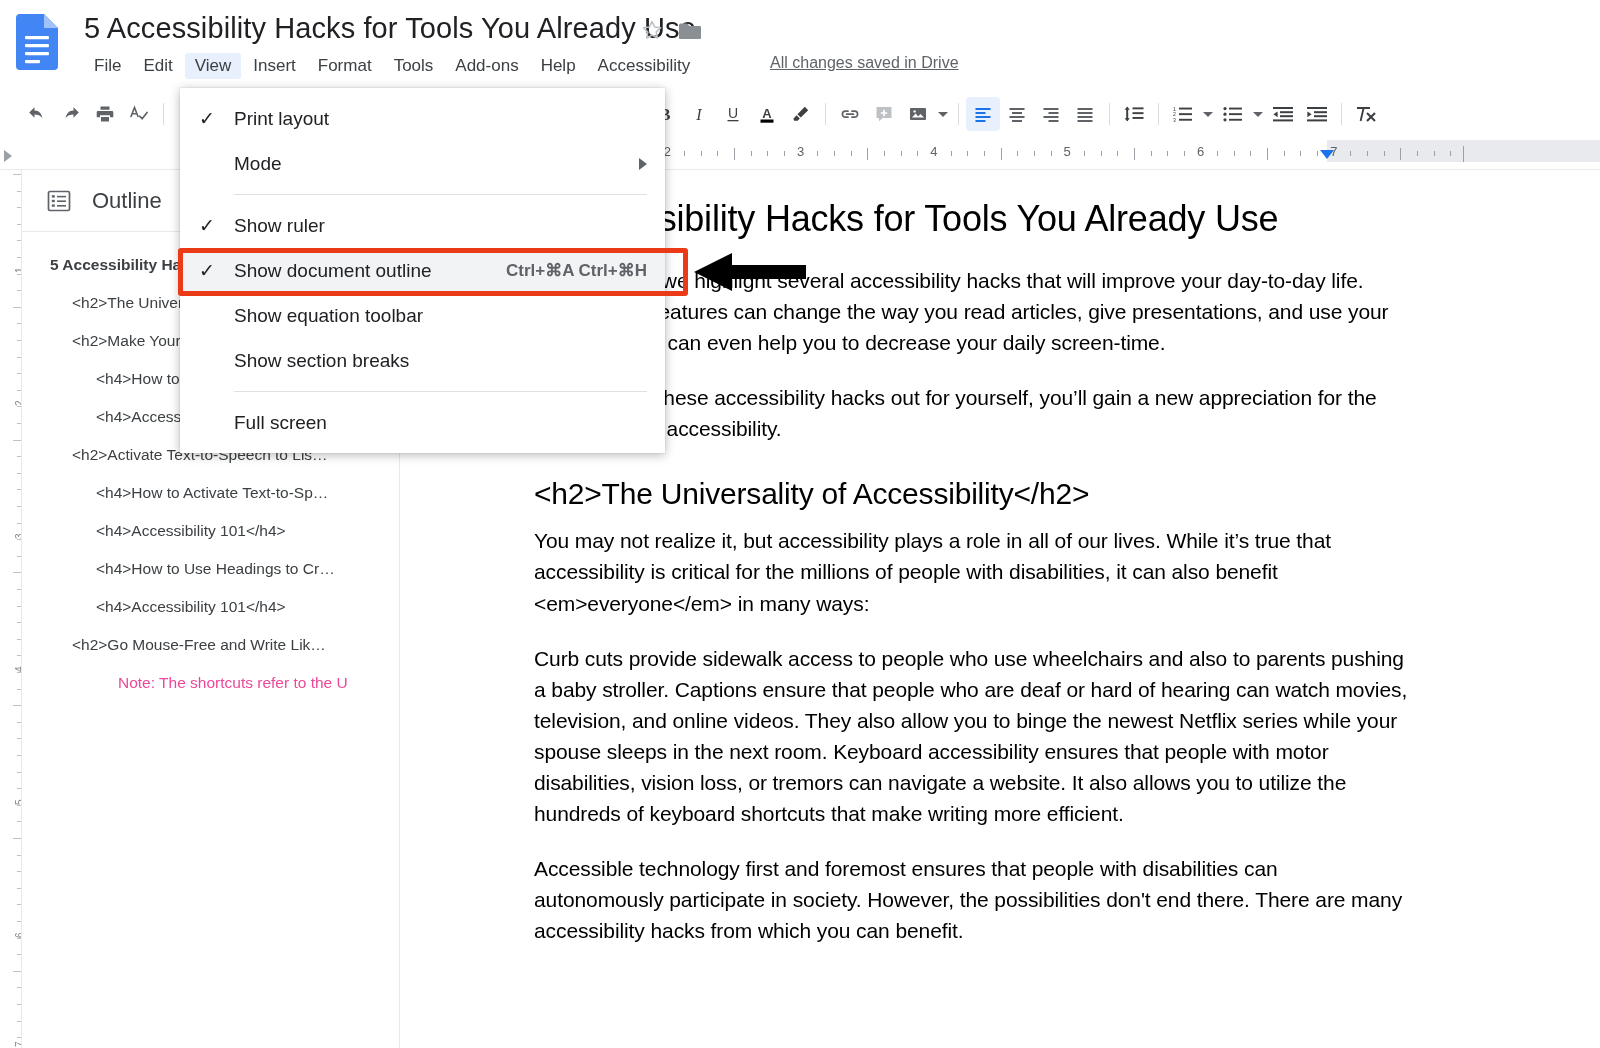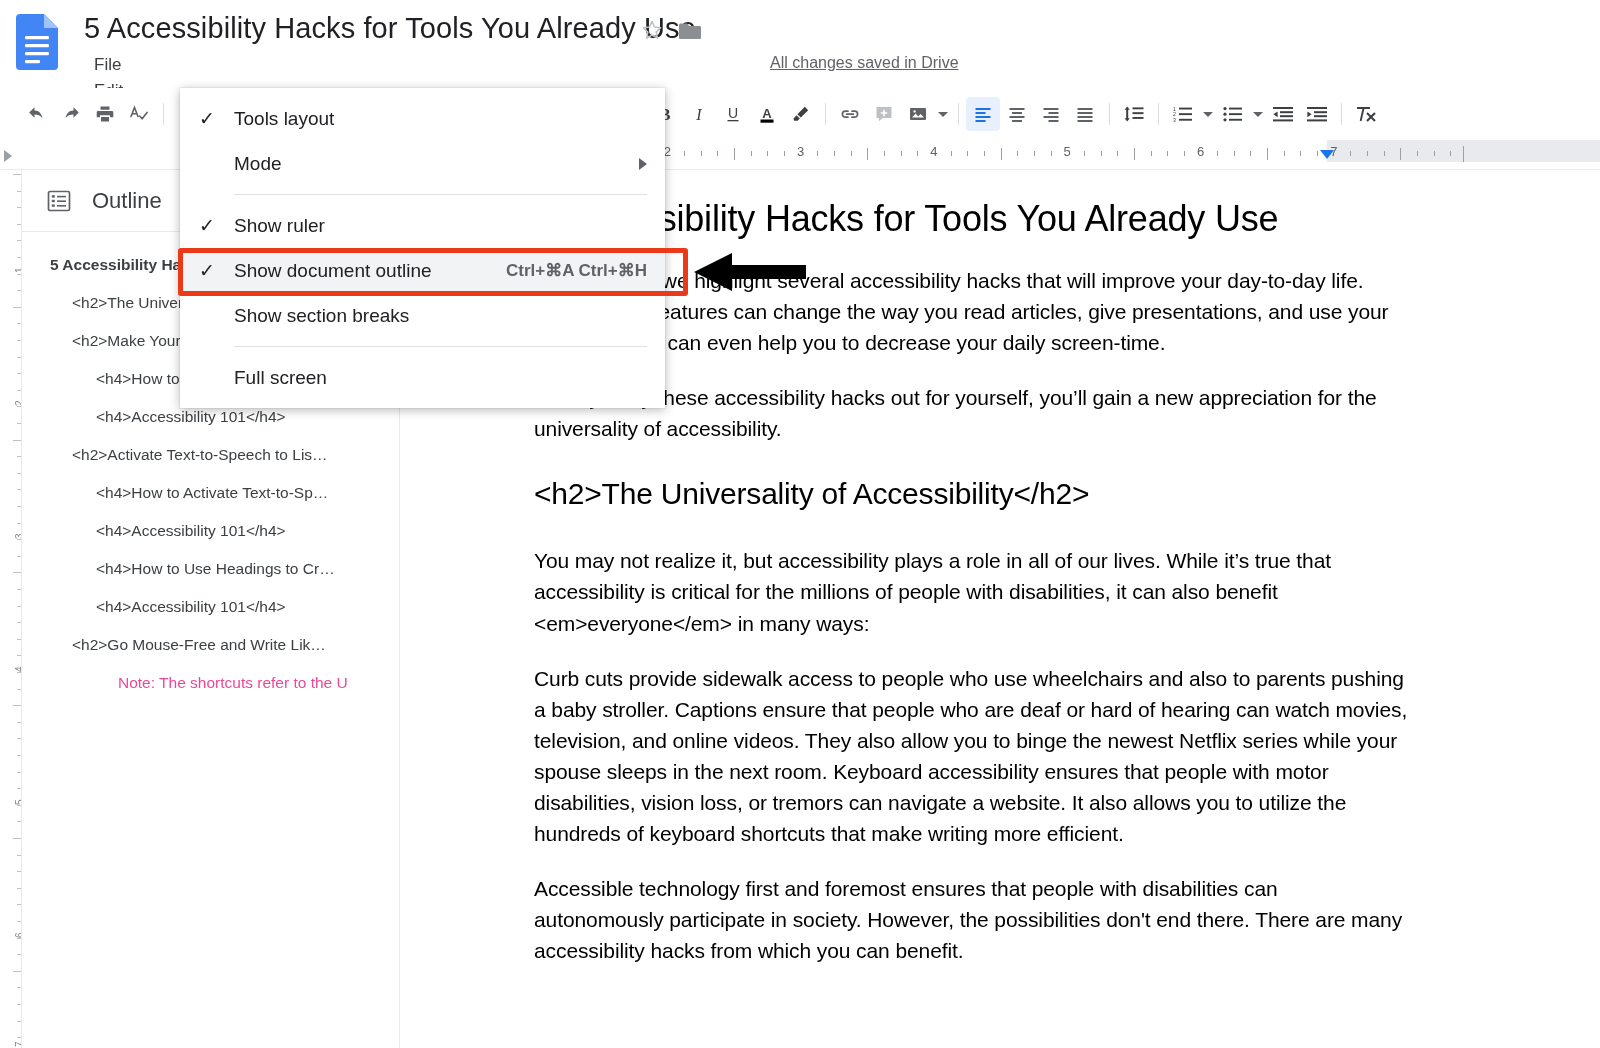--- a/index.html
+++ b/index.html
@@ -20,21 +20,21 @@
   }
   .docs-logo svg { display:block; }
   .doc-title {
     position:absolute; left:84px; top:12px;
     font-size:29px; color:#202124; font-weight:400;
     letter-spacing:0.1px; white-space:nowrap;
   }
   .star-icon { position:absolute; left:640px; top:18px; width:24px; height:24px; cursor:pointer; }
   .folder-icon { position:absolute; left:678px; top:20px; width:24px; height:22px; cursor:pointer; }
 
-  .menubar { position:absolute; left:84px; top:52px; height:28px; display:flex; align-items:flex-start;flex-direction:column; }
+  .menubar { position:absolute; left:84px; top:52px; height:28px; display:flex; align-items:center; }
   .menu-item {
     font-size:17px; color:#3c4043; padding:3px 10px; margin-right:2px;
     border-radius:3px; cursor:pointer; white-space:nowrap;
   }
   .menu-item.active { background:#e8f0fe; }
   .save-status {
     position:absolute; left:770px; top:54px;
     font-size:16px; color:#5f6368; text-decoration:underline; white-space:nowrap; cursor:pointer;
   }
 
@@ -119,21 +119,21 @@
   .doc-h1 {
     font-size:36px; font-weight:400; color:#000; line-height:1.25;
     margin:0 0 24px 0; letter-spacing:-0.2px; white-space:nowrap;
   }
   .doc-p {
     font-size:21px; color:#000; line-height:1.48; margin:0 0 24px 0;
     font-stretch:condensed; letter-spacing:-0.1px;
   }
   .doc-h2 {
     font-size:30px; font-weight:400; color:#000; line-height:1.3;
-    margin:30px 0 32px 0; letter-spacing:-0.2px;
+    margin:30px 0 12px 0; letter-spacing:-0.2px;
   }
 
   
   .dropdown {
     position:absolute; left:180px; top:88px; width:485px;
     background:#fff; box-shadow:0 2px 10px rgba(0,0,0,0.28), 0 0 0 1px rgba(0,0,0,0.04);
     padding:8px 0 8px 0; z-index:50;
   }
   .dd-item {
     position:relative; height:45px; display:flex; align-items:center;
@@ -566,36 +566,40 @@
       <div class="doc-h2">&lt;h2&gt;The Universality of Accessibility&lt;/h2&gt;</div>
       <div class="doc-p">You may not realize it, but accessibility plays a role in all of our lives. While it’s true that accessibility is critical for the millions of people with disabilities, it can also benefit &lt;em&gt;everyone&lt;/em&gt; in many ways:</div>
       <div class="doc-p">Curb cuts provide sidewalk access to people who use wheelchairs and also to parents pushing a baby stroller. Captions ensure that people who are deaf or hard of hearing can watch movies, television, and online videos. They also allow you to binge the newest Netflix series while your spouse sleeps in the next room. Keyboard accessibility ensures that people with motor disabilities, vision loss, or tremors can navigate a website. It also allows you to utilize the hundreds of keyboard shortcuts that make writing more efficient.</div>
       <div class="doc-p">Accessible technology first and foremost ensures that people with disabilities can autonomously participate in society. However, the possibilities don't end there. There are many accessibility hacks from which you can benefit.</div>
     </div>
   </div>
 
   <div class="dropdown" id="view-dropdown">
       <div class="dd-item">
         <span class="check">✓</span>
-        <span class="lbl">Tools layout</span>
+        <span class="lbl">Print layout</span>
       </div>
       <div class="dd-item">
         <span class="check"></span>
         <span class="lbl">Mode</span>
         <span class="submenu-arrow"></span>
       </div>
       <div class="dd-sep"></div>
       <div class="dd-item">
         <span class="check">✓</span>
         <span class="lbl">Show ruler</span>
       </div>
       <div class="dd-item hl">
         <span class="check">✓</span>
         <span class="lbl">Show document outline</span>
         <span class="accel">Ctrl+⌘A Ctrl+⌘H</span>
+      </div>
+      <div class="dd-item">
+        <span class="check"></span>
+        <span class="lbl">Show equation toolbar</span>
       </div>
       <div class="dd-item">
         <span class="check"></span>
         <span class="lbl">Show section breaks</span>
       </div>
       <div class="dd-sep"></div>
       <div class="dd-item">
         <span class="check"></span>
         <span class="lbl">Full screen</span>
       </div>

